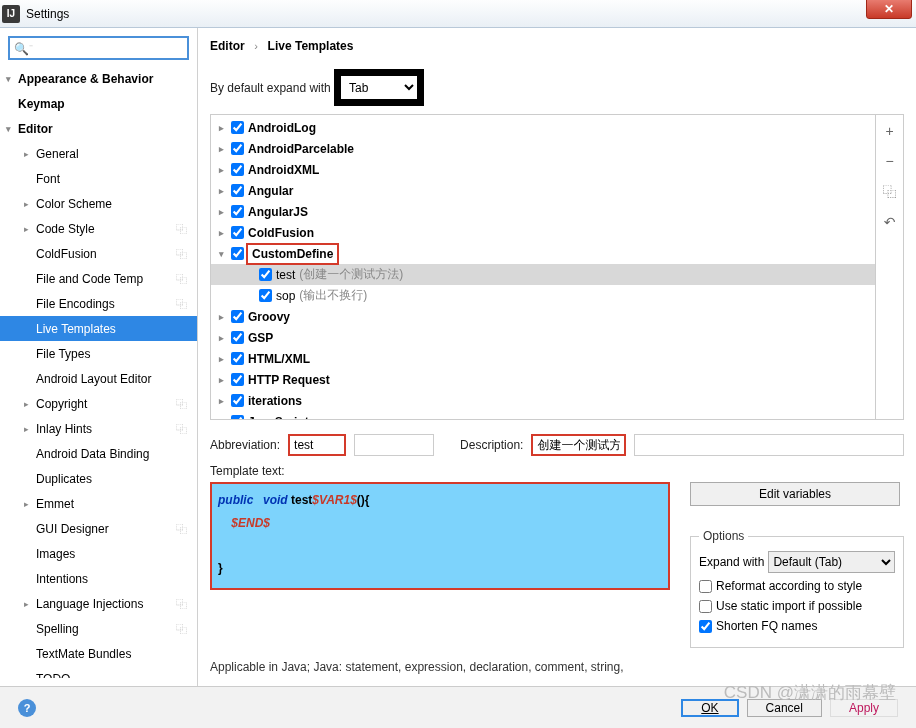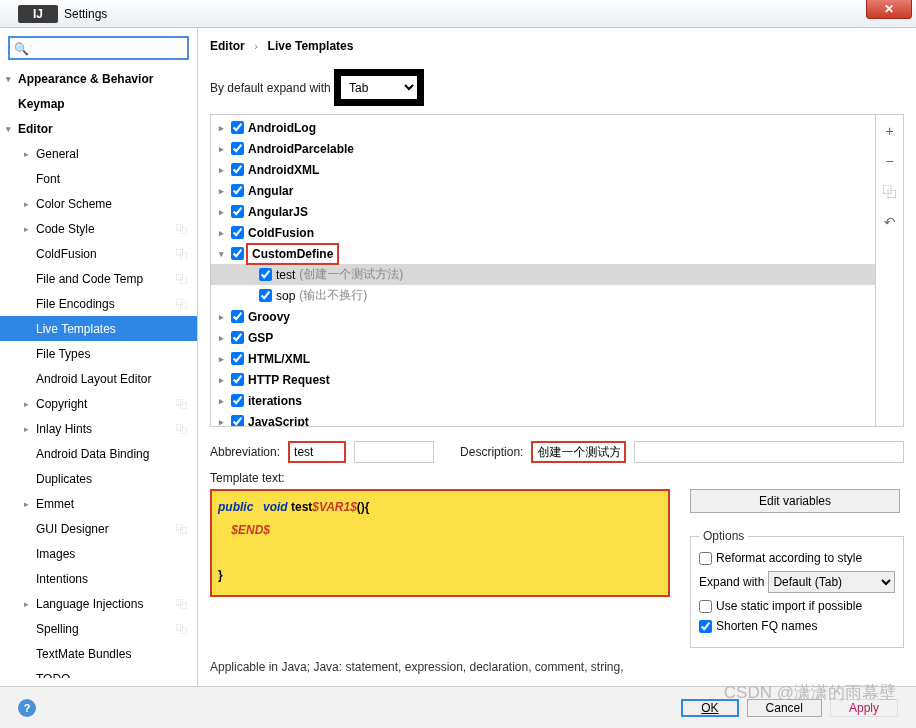--- a/index.html
+++ b/index.html
@@ -1,18 +1,18 @@
 <!DOCTYPE html>
 <html><head>
 <meta charset="utf-8">
 <style>
 * { box-sizing: border-box; margin: 0; padding: 0; font-family: "Segoe UI", Arial, sans-serif; font-size: 12px; }
 body { background: #fff; width: 916px; height: 728px; overflow: hidden; }
 .titlebar { height: 28px; background: linear-gradient(#fdfefe, #e9eff5); border-bottom: 1px solid #b8c8d8; display: flex; align-items: center; padding: 0 2px; position: relative; }
-.titlebar .icon { width: 40px; height: 18px; background: #3a3a3a; border-radius: 2px; margin-right: 6px; display: flex; align-items: center; justify-content: center; color: #fff; font-size: 12px; font-weight: bold; margin-left: 16px; }
+.titlebar .icon { width: 18px; height: 18px; background: #3a3a3a; border-radius: 2px; margin-right: 6px; display: flex; align-items: center; justify-content: center; color: #fff; font-size: 10px; font-weight: bold; }
 .titlebar .close { position: absolute; right: 4px; top: -1px; width: 46px; height: 20px; background: linear-gradient(#e87b6f, #c83a28); border-radius: 0 0 3px 3px; border: 1px solid #a02818; display: flex; align-items: center; justify-content: center; color: #fff; font-weight: bold; font-size: 11px; cursor: pointer; }
 .main { display: flex; height: 658px; }
 .sidebar { width: 198px; border-right: 1px solid #d0d0d0; padding: 8px 0; display: flex; flex-direction: column; }
 .search { margin: 0 8px 6px 8px; height: 24px; border: 2px solid #4a90d9; background: #fff; display: flex; align-items: center; padding: 0 4px; }
 .search .mag { color: #ccc; font-size: 12px; }
 .tree { flex: 1; overflow: hidden; }
 .tree-item { display: flex; align-items: center; height: 25px; padding-left: 18px; cursor: pointer; position: relative; }
 .tree-item.l2 { padding-left: 36px; }
 .tree-item .arrow { position: absolute; color: #888; font-size: 9px; }
 .tree-item.l1 .arrow { left: 6px; }
@@ -36,25 +36,25 @@
 .tmpl-child .desc { color: #888; margin-left: 4px; }
 .highlight-box { border: 2px solid #d43a2a; padding: 2px 4px; margin-left: -2px; }
 .side-icons { width: 28px; border-left: 1px solid #ccc; display: flex; flex-direction: column; align-items: center; padding-top: 8px; gap: 14px; color: #666; }
 .side-icons span { cursor: pointer; font-size: 14px; }
 .form-row { display: flex; align-items: center; margin: 14px 0 8px 0; gap: 8px; }
 .form-row input { height: 22px; border: 1px solid #aaa; padding: 0 4px; }
 .hl { border: 2px solid #d43a2a !important; }
 .label { color: #222; }
 .template-text-label { margin-bottom: 4px; }
 .lower { display: flex; gap: 20px; }
-.editor { width: 460px; height: 108px; border: 2px solid #d43a2a; background: #fde047; padding: 4px 6px; font-family: "Consolas", monospace; font-size: 16px; font-weight: bold; line-height: 22px; white-space: pre; }
+.editor { width: 460px; height: 108px; border: 2px solid #d43a2a; background: #7dd3fc; padding: 4px 6px; font-family: "Consolas", monospace; font-size: 16px; font-weight: bold; line-height: 22px; white-space: pre; }
 .kw { color: #0033b3; font-style: italic; }
 .var { color: #c83a28; font-style: italic; }
 .right-panel { flex: 1; }
-.edit-vars { width: 210px; height: 24px; border: 1px solid #aaa; background: #f0f0f0; text-align: center; line-height: 22px; cursor: pointer; margin-bottom: 16px; }
+.edit-vars { width: 210px; height: 24px; border: 1px solid #aaa; background: #f0f0f0; text-align: center; line-height: 22px; cursor: pointer; margin-bottom: 23px; }
 .options fieldset { border: 1px solid #ccc; padding: 8px 8px; }
 .options legend { padding: 0 4px; color: #333; }
 .opt-row { display: flex; align-items: center; margin-bottom: 6px; gap: 4px; }
 .opt-row select { height: 22px; border: 1px solid #aaa; flex: 1; }
 .applicable { margin: 12px 0; color: #333; }
 .footer { height: 42px; border-top: 1px solid #ccc; display: flex; align-items: center; padding: 0 18px; justify-content: space-between; background: #f2f2f2; }
 .help { width: 18px; height: 18px; border-radius: 50%; background: #4a90d9; color: #fff; text-align: center; line-height: 18px; font-weight: bold; cursor: pointer; font-size: 11px; }
 .buttons { display: flex; gap: 8px; align-items: center; }
 .btn { height: 18px; padding: 0 18px; border: 1px solid #aaa; background: #f0f0f0; cursor: pointer; display: flex; align-items: center; }
 .btn.primary { border: 2px solid #2e87e4; }
@@ -294,27 +294,27 @@
 <span>    </span><span class="var">$END$</span>
 
 <span>}</span></div>
 
       <div class="right-panel">
         <div class="edit-vars">Edit variables</div>
         <div class="options">
           <fieldset>
             <legend>Options</legend>
             <div class="opt-row">
+              <span>Expand with</span>
+              <select><option>Default (Tab)</option></select>
+            </div>
+            <div class="opt-row">
                 <input type="checkbox" style="">
                 <span>Reformat according to style</span>
               </div>
-            <div class="opt-row">
-              <span>Expand with</span>
-              <select><option>Default (Tab)</option></select>
-            </div>
             <div class="opt-row">
                 <input type="checkbox" style="">
                 <span>Use static import if possible</span>
               </div>
             <div class="opt-row">
                 <input type="checkbox" checked="" style="">
                 <span>Shorten FQ names</span>
               </div>
           </fieldset>
         </div>

